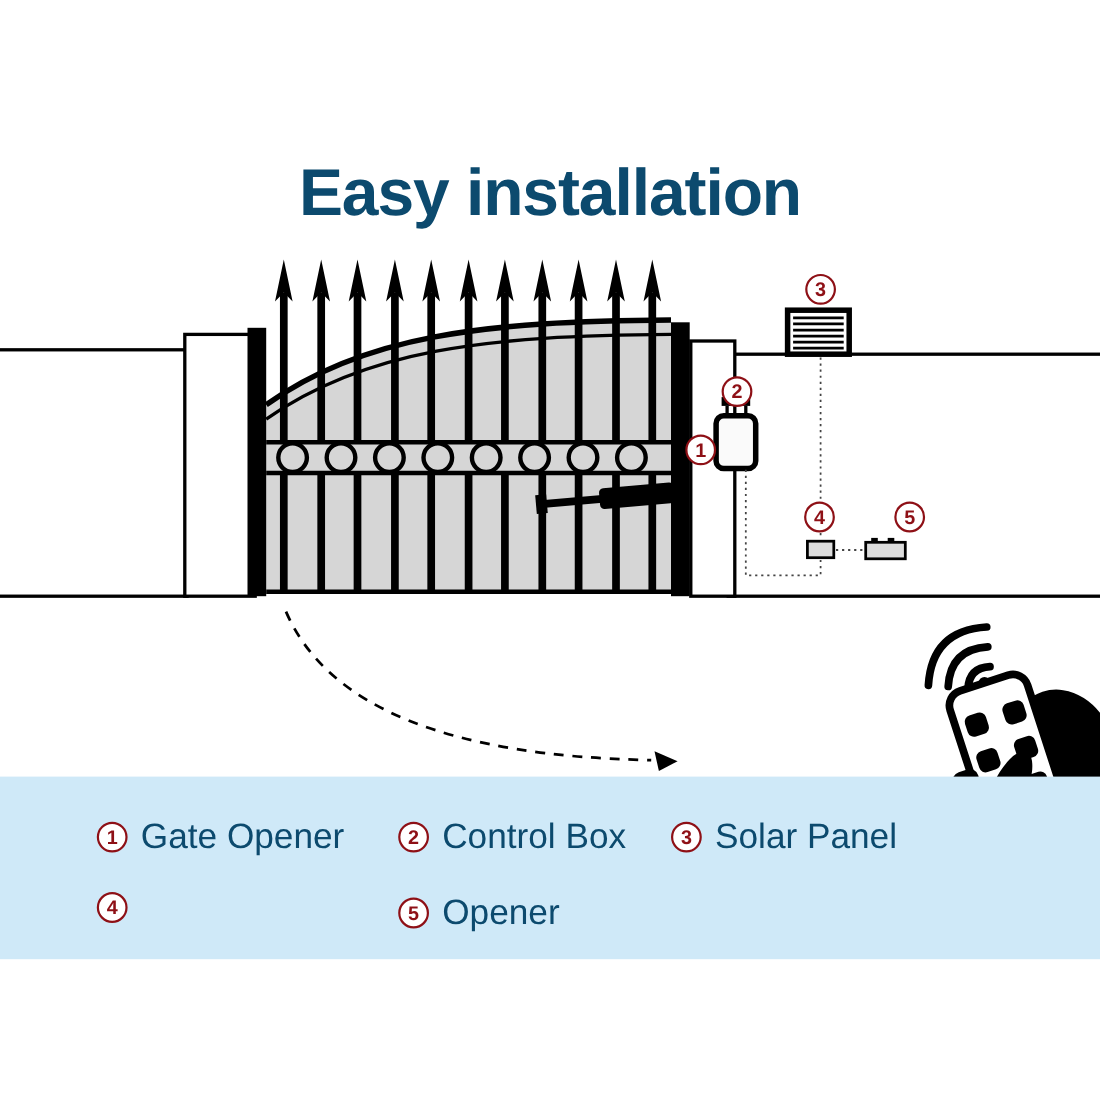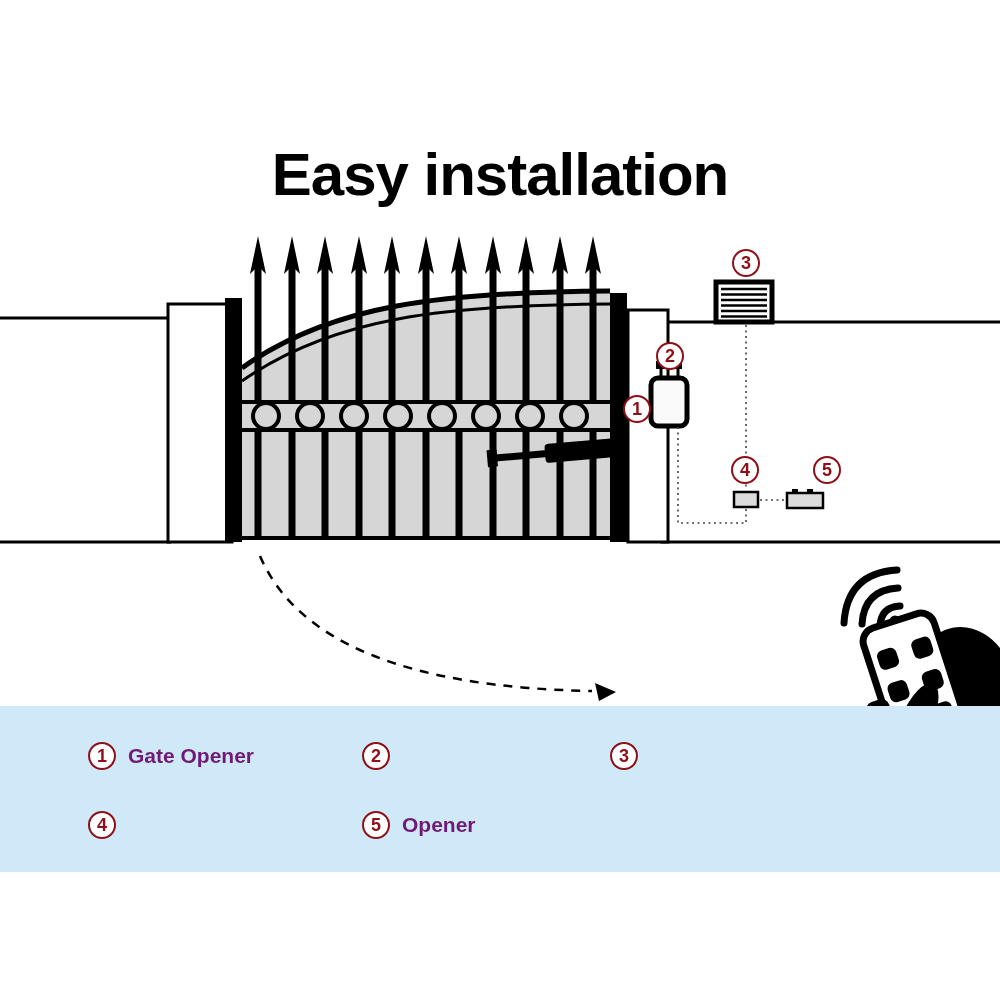--- a/index.html
+++ b/index.html
@@ -8,42 +8,42 @@
     width:1000px; height:1000px;
     font-family:"Liberation Sans", sans-serif;
   }
   .canvas {
     position:relative; width:1000px; height:1000px;
     background:#ffffff; overflow:hidden;
   }
   .title {
     position:absolute; top:140px; left:0; width:100%;
     text-align:center; font-size:60px; font-weight:bold;
-    letter-spacing:-1px; color:#000000;
+    letter-spacing:-1px; color:#0c4a6e;
   }
   .scene-svg { position:absolute; left:0; top:0; }
   .callout {
     position:absolute; width:28px; height:28px;
     border:2.5px solid var(--accent-red, #8e1016);
     border-radius:50%;
     color:var(--accent-red, #8e1016);
     background:#ffffff;
     display:flex; align-items:center; justify-content:center;
     font-size:18px; font-weight:bold; line-height:1;
   }
   .legend {
     position:absolute; left:0; top:706px; width:1000px; height:166px;
     background:var(--legend-bg, #cfe9f8);
   }
   .legend-item {
     position:absolute; display:flex; align-items:center; gap:12px;
   }
   .legend-item .callout { position:static; flex:0 0 auto; }
   .legend-label {
-    font-size:21px; font-weight:bold; color:#701a75; white-space:nowrap;
+    font-size:32px; font-weight:normal; color:#0c4a6e; white-space:nowrap;
   }
 </style>
 </head>
 <body>
 
 <div class="canvas">
 
   <h1 class="title">Easy installation</h1>
 
   <svg class="scene-svg" width="1000" height="1000" viewBox="0 0 1000 1000">
@@ -194,23 +194,25 @@
   <div class="callout" style="left:731px; top:456px">4</div>
   <div class="callout" style="left:813px; top:456px">5</div>
 
   <div class="legend">
     <div class="legend-item" style="left:88px; top:36px">
       <span class="callout">1</span>
       <span class="legend-label">Gate Opener</span>
     </div>
     <div class="legend-item" style="left:362px; top:36px">
       <span class="callout">2</span>
+      <span class="legend-label">Control Box</span>
     </div>
     <div class="legend-item" style="left:610px; top:36px">
       <span class="callout">3</span>
+      <span class="legend-label">Solar Panel</span>
     </div>
     <div class="legend-item" style="left:88px; top:105px">
       <span class="callout">4</span>
     </div>
     <div class="legend-item" style="left:362px; top:105px">
       <span class="callout">5</span>
       <span class="legend-label">Opener</span>
     </div>
   </div>
 

